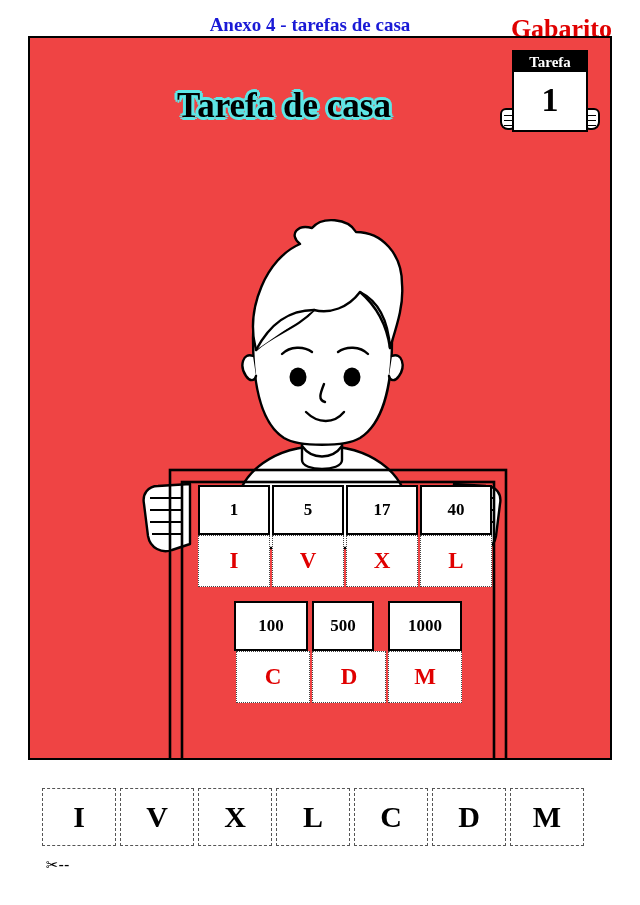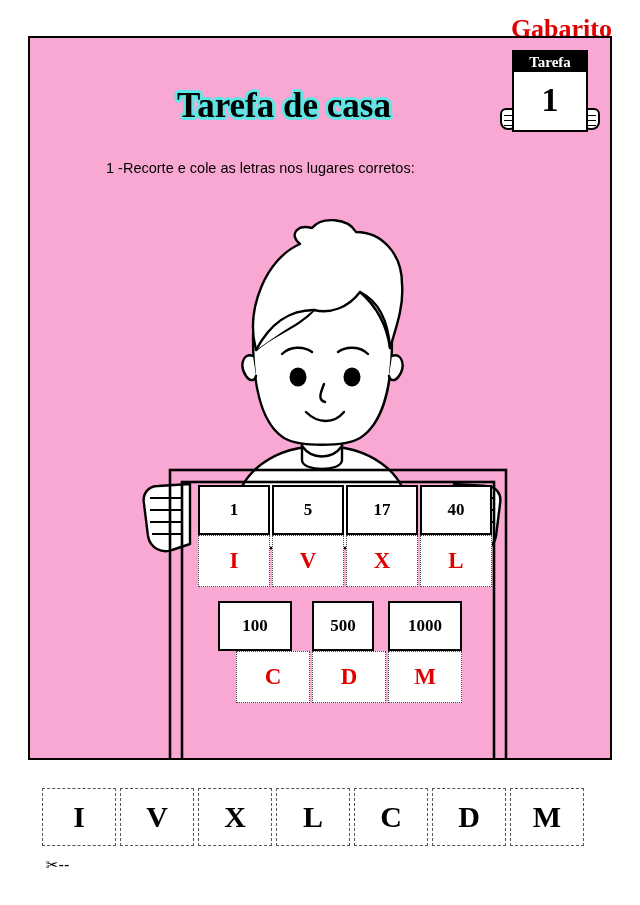--- a/index.html
+++ b/index.html
@@ -46,21 +46,21 @@
 
   
   #sheet {
     position: absolute;
     left: 28px;
     top: 36px;
     width: 584px;
     height: 724px;
     border: 2px solid #000;
     box-sizing: border-box;
-    background: #f9a8d4;
+    background: #ef4444;
   }
 
   
   #tarefa-card {
     position: absolute;
     left: 470px;
     top: 12px;
     width: 100px;
     height: 96px;
   }
@@ -206,20 +206,21 @@
     top: 856px;
     font-size: 15px;
     color: #000;
     font-family: "DejaVu Sans", sans-serif;
   }
 </style>
 </head>
 <body>
 
 <div id="header">
+  <div id="anexo-title">Anexo 4 - tarefas de casa</div>
   <div id="gabarito-label">Gabarito</div>
 </div>
 
 <div id="sheet">
 
   <div id="tarefa-card">
     <div class="hand left">
         <i></i>
         <i></i>
         <i></i>
@@ -230,21 +231,20 @@
         <i></i>
       </div>
     <div class="card-body">
       <div class="card-top">Tarefa</div>
       <div class="card-num">1</div>
     </div>
   </div>
 
   <div id="main-title">Tarefa de casa</div>
 
-  <div id="instruction">1 -Recorte e cole as letras nos lugares corretos:</div>
 
   <div id="illustration">
     <svg width="584" height="570" viewBox="0 0 584 570" xmlns="http://www.w3.org/2000/svg">
       <g fill="#ffffff" stroke="#000000" stroke-width="2.4" stroke-linecap="round" stroke-linejoin="round">
 
         <path d="M205 330 C205 280 250 258 292 258 C334 258 379 280 379 330 L379 360 L205 360 Z"></path>
 
         <path d="M272 240 L272 272 C272 284 312 284 312 272 L312 240 Z"></path>
 
         <path d="M223 150 C223 95 265 62 292 62 C322 62 362 96 362 152
@@ -298,21 +298,21 @@
     <div class="cell num" style="left:316px; top:447px; width:72px; height:50px; line-height:46px;">17</div>
     <div class="cell num" style="left:390px; top:447px; width:72px; height:50px; line-height:46px;">40</div>
 
     <div class="cell letter" style="left:168px; top:497px; width:72px; height:52px; line-height:50px;">I</div>
     <div class="cell letter" style="left:242px; top:497px; width:72px; height:52px; line-height:50px;">V</div>
     <div class="cell letter" style="left:316px; top:497px; width:72px; height:52px; line-height:50px;">X</div>
     <div class="cell letter" style="left:390px; top:497px; width:72px; height:52px; line-height:50px;">L</div>
   </div>
 
   <div class="cellgrid">
-    <div class="cell num" style="left:188px; top:563px; width:74px; height:50px; line-height:46px;">100</div>
+    <div class="cell num" style="left:204px; top:563px; width:74px; height:50px; line-height:46px;">100</div>
     <div class="cell num" style="left:282px; top:563px; width:62px; height:50px; line-height:46px;">500</div>
     <div class="cell num" style="left:358px; top:563px; width:74px; height:50px; line-height:46px;">1000</div>
 
     <div class="cell letter" style="left:206px; top:613px; width:74px; height:52px; line-height:50px;">C</div>
     <div class="cell letter" style="left:282px; top:613px; width:74px; height:52px; line-height:50px;">D</div>
     <div class="cell letter" style="left:358px; top:613px; width:74px; height:52px; line-height:50px;">M</div>
   </div>
 
 </div>
 

